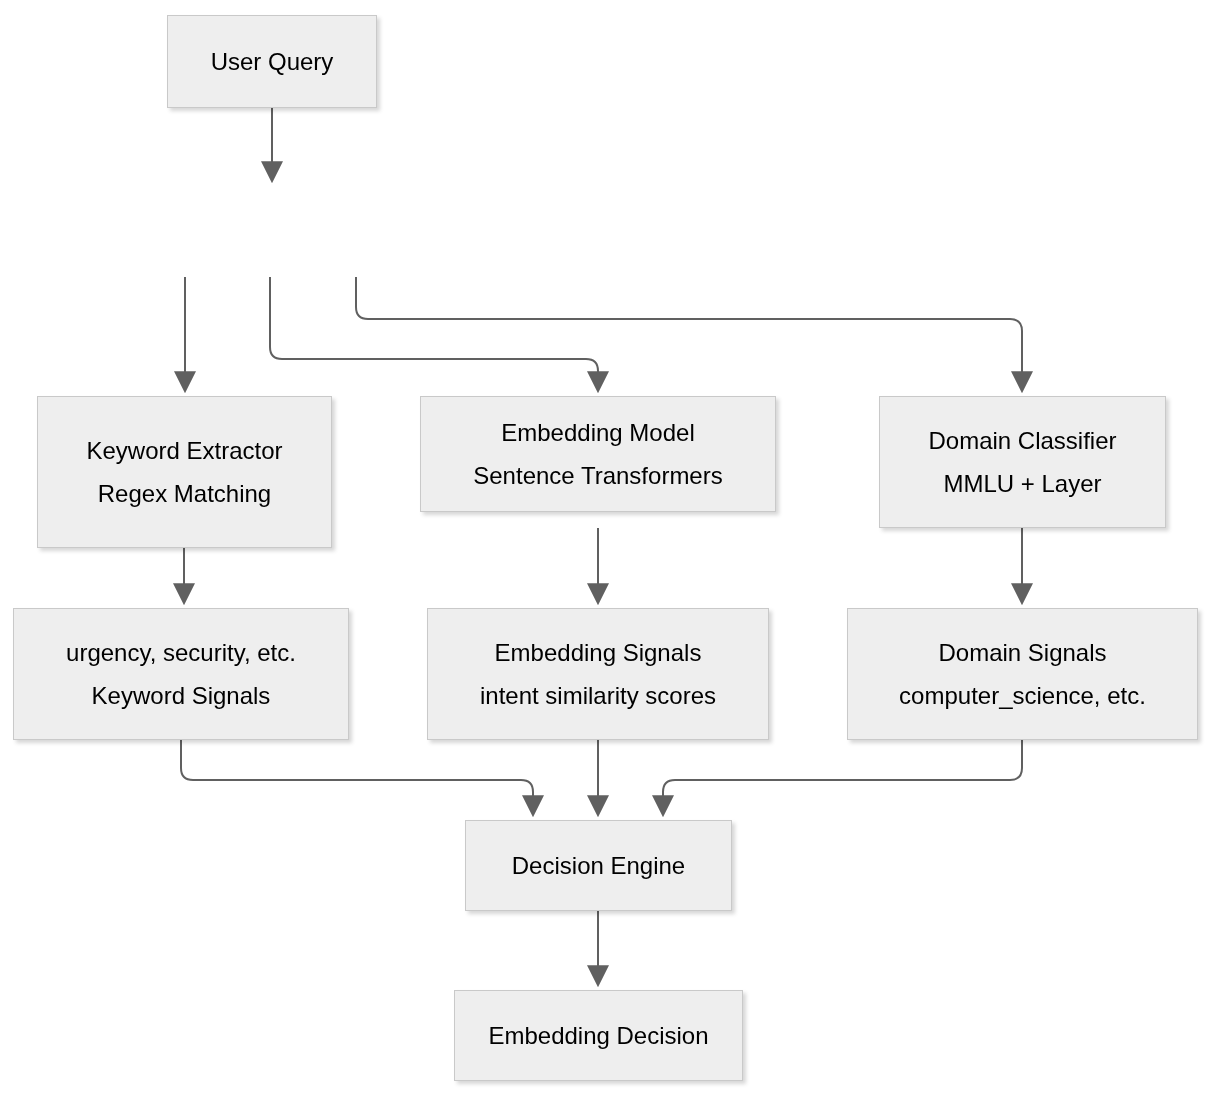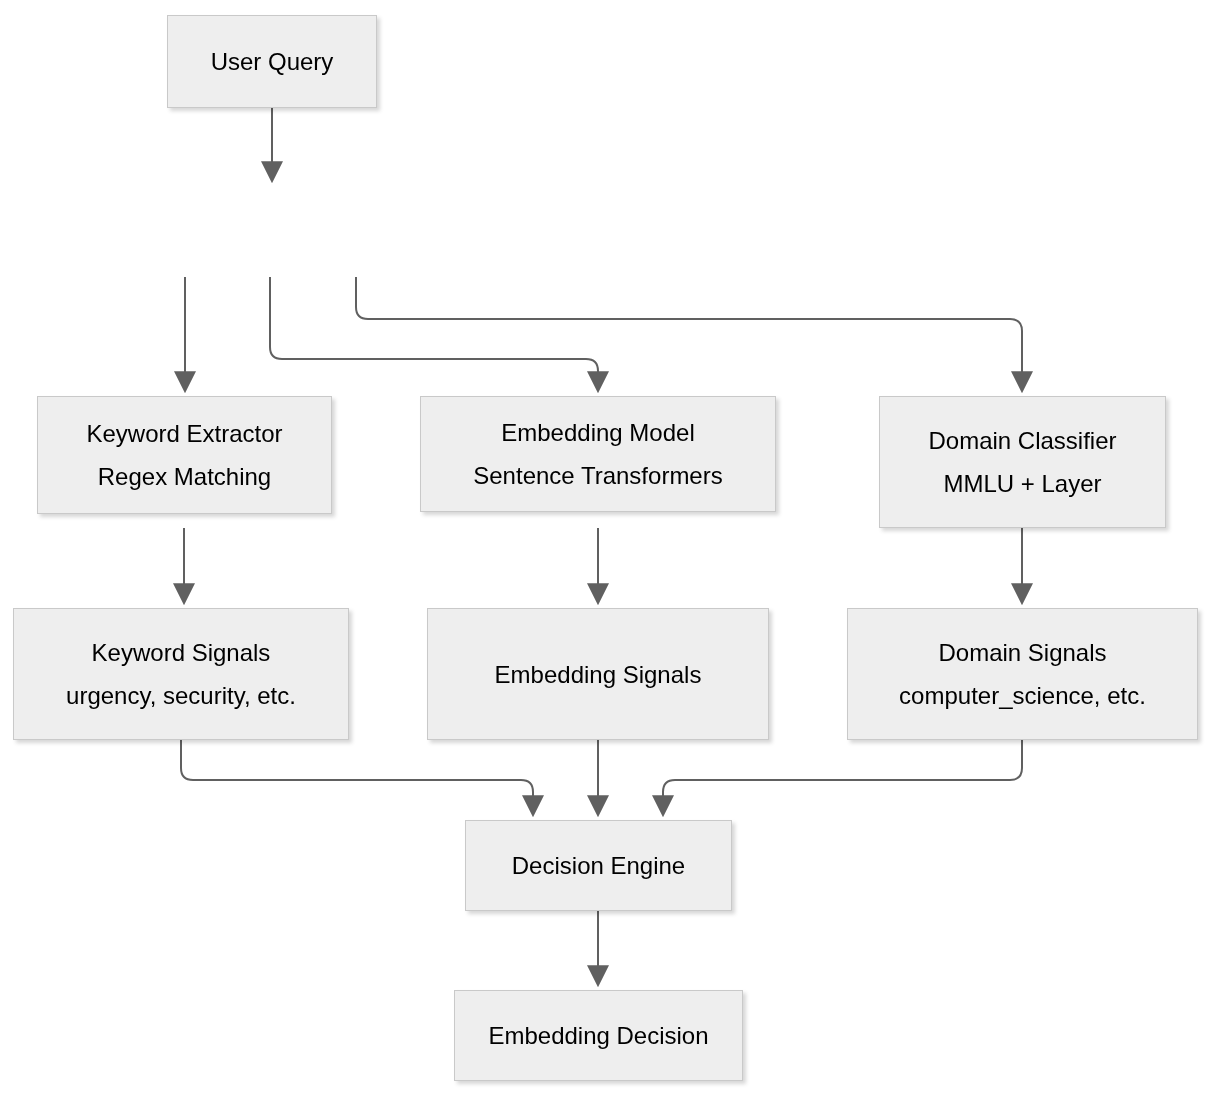--- a/index.html
+++ b/index.html
@@ -70,42 +70,43 @@
     <path class="edge" marker-end="url(#arrow)" d="M 598 740 V 815"></path>
     <path class="edge" marker-end="url(#arrow)" d="M 1022 740 V 768 Q 1022 780 1010 780 H 675 Q 663 780 663 792 V 815"></path>
     <path class="edge" marker-end="url(#arrow)" d="M 598 911 V 985"></path>
   </svg>
 
   <div class="node" style="left:167px;top:15px;width:210px;height:93px">
     <div>User Query</div>
   </div>
 
 
-  <div class="node" style="left:37px;top:396px;width:295px;height:118px">
+  <div class="node" style="left:37px;top:396px;width:295px;height:152px">
     <div>Keyword Extractor</div>
     <div>Regex Matching</div>
   </div>
 
   <div class="node" style="left:420px;top:396px;width:356px;height:116px">
     <div>Embedding Model</div>
     <div>Sentence Transformers</div>
   </div>
 
   <div class="node" style="left:879px;top:396px;width:287px;height:132px">
     <div>Domain Classifier</div>
     <div>MMLU + Layer</div>
   </div>
 
   <div class="node" style="left:13px;top:608px;width:336px;height:132px">
+    <div>urgency, security, etc.</div>
     <div>Keyword Signals</div>
-    <div>urgency, security, etc.</div>
   </div>
 
   <div class="node" style="left:427px;top:608px;width:342px;height:132px">
     <div>Embedding Signals</div>
+    <div>intent similarity scores</div>
   </div>
 
   <div class="node" style="left:847px;top:608px;width:351px;height:132px">
     <div>Domain Signals</div>
     <div>computer_science, etc.</div>
   </div>
 
   <div class="node" style="left:465px;top:820px;width:267px;height:91px">
     <div>Decision Engine</div>
   </div>

